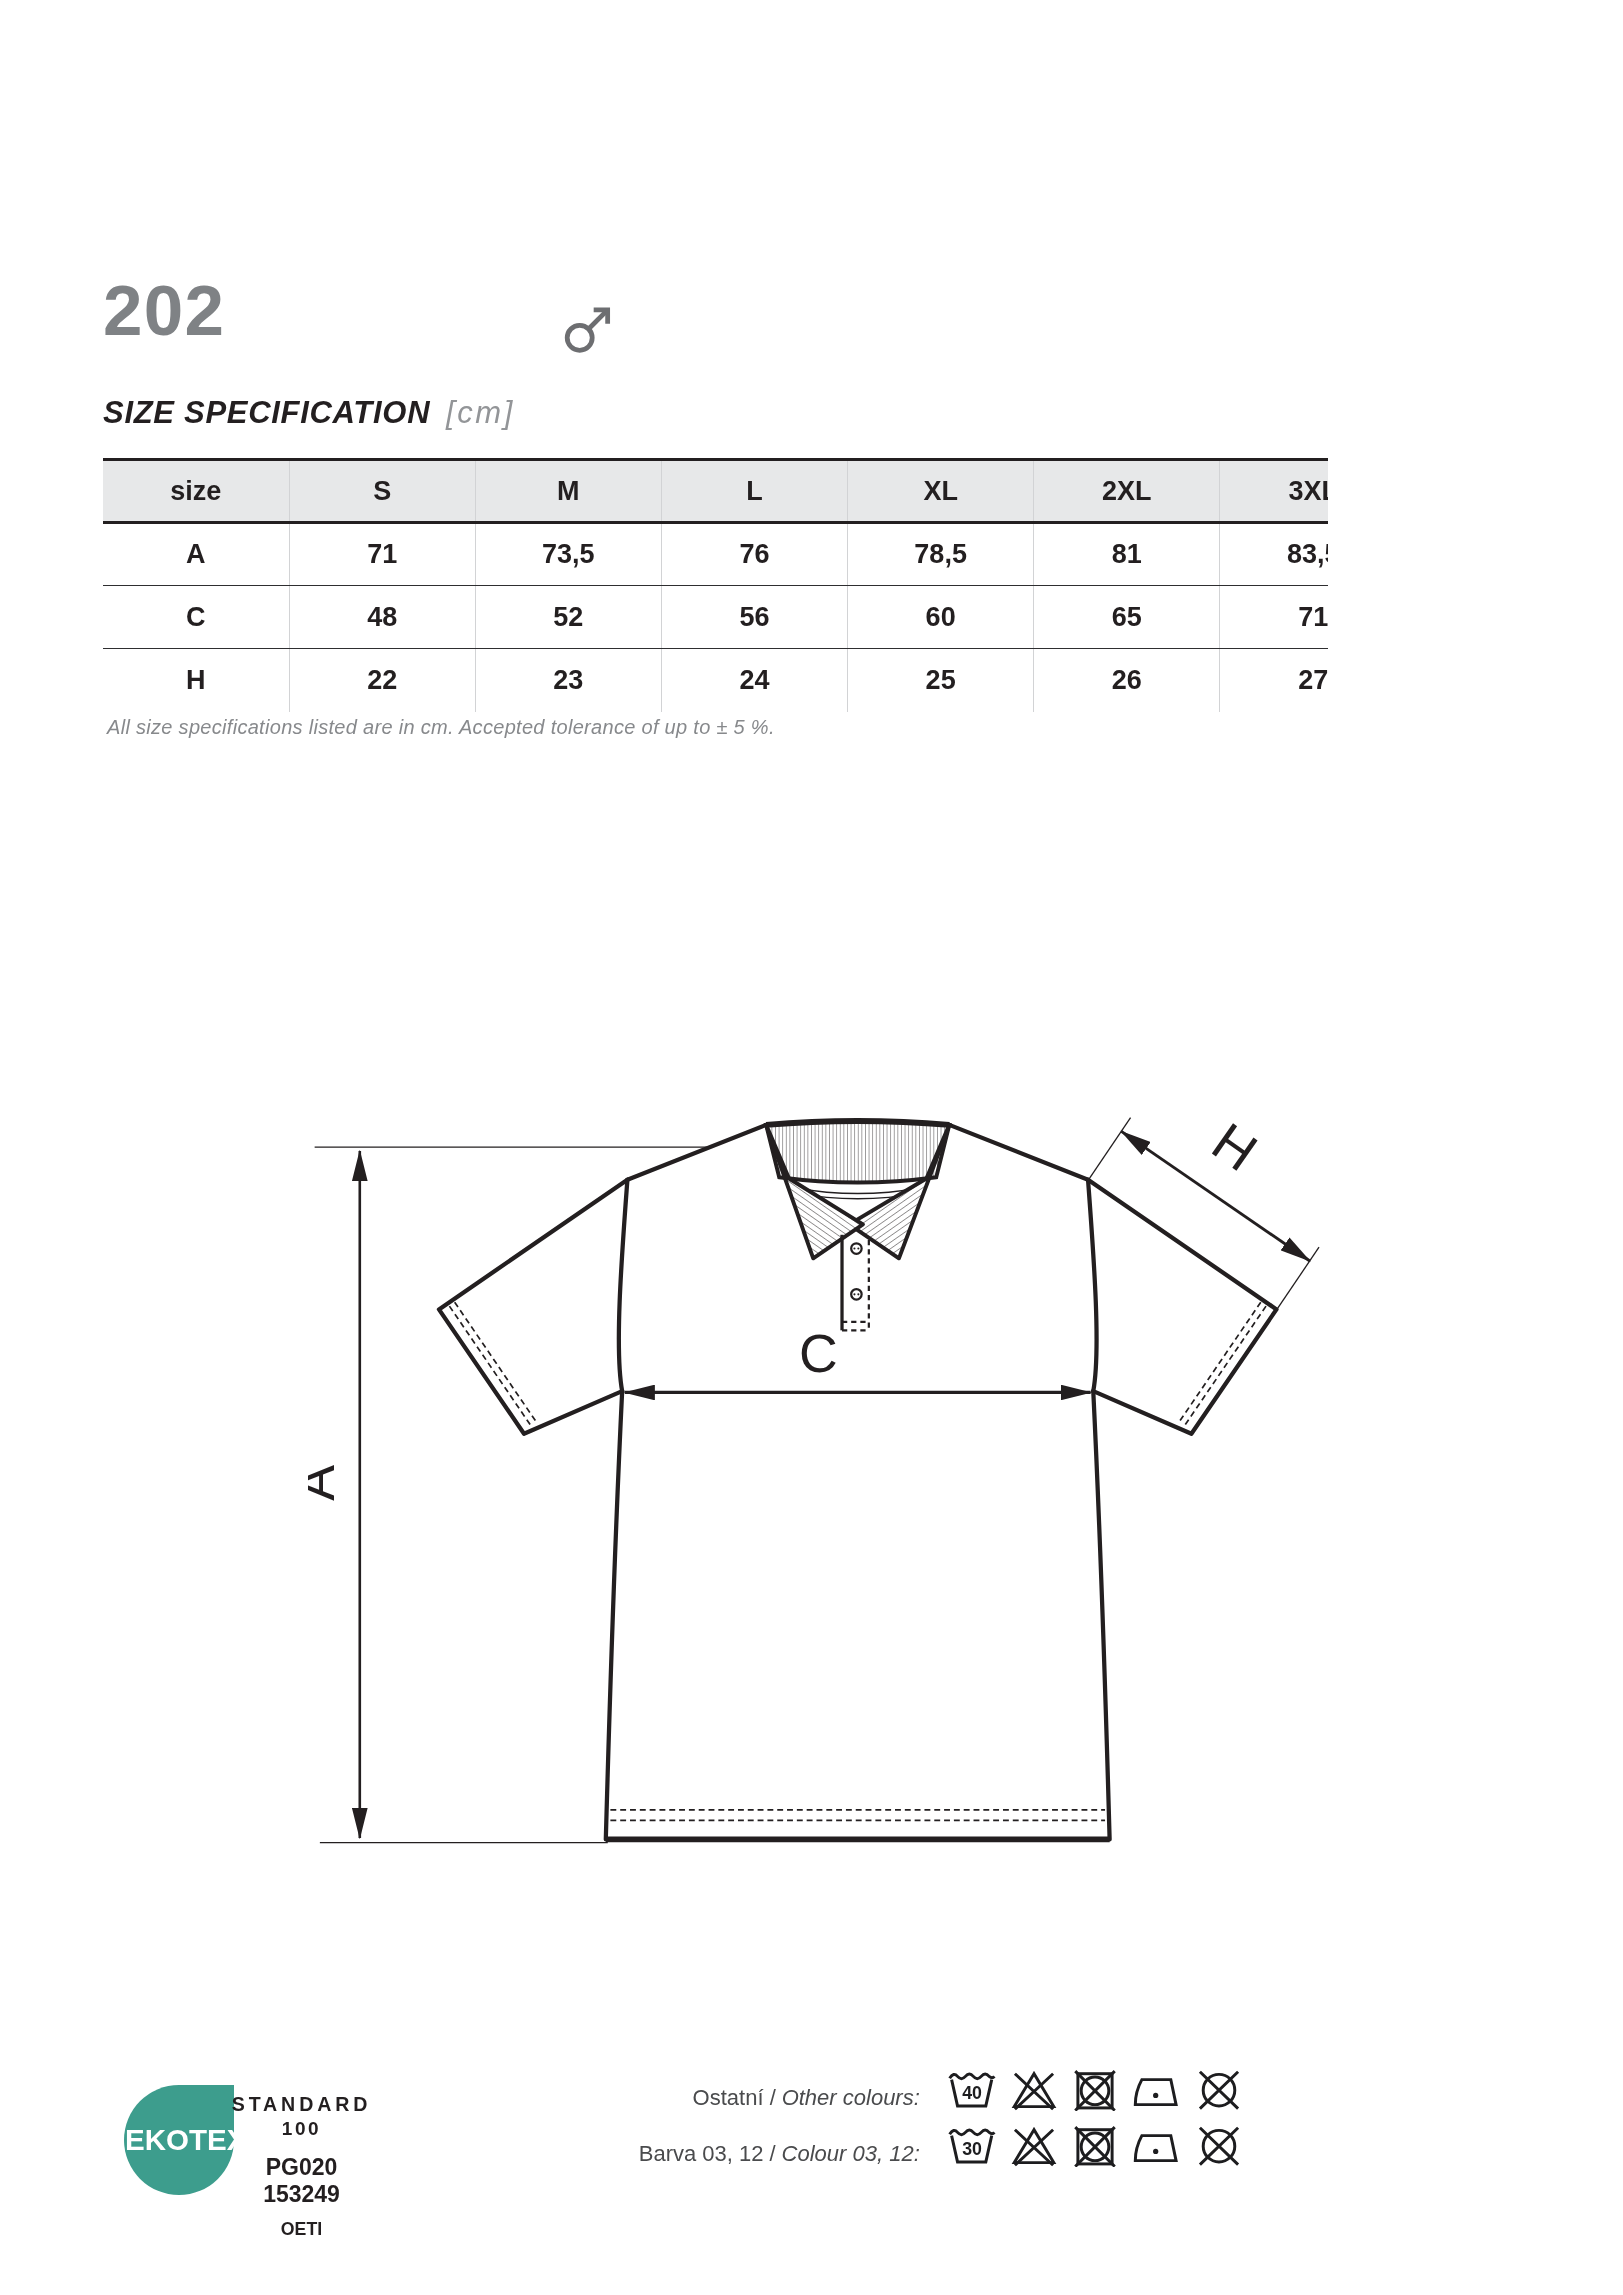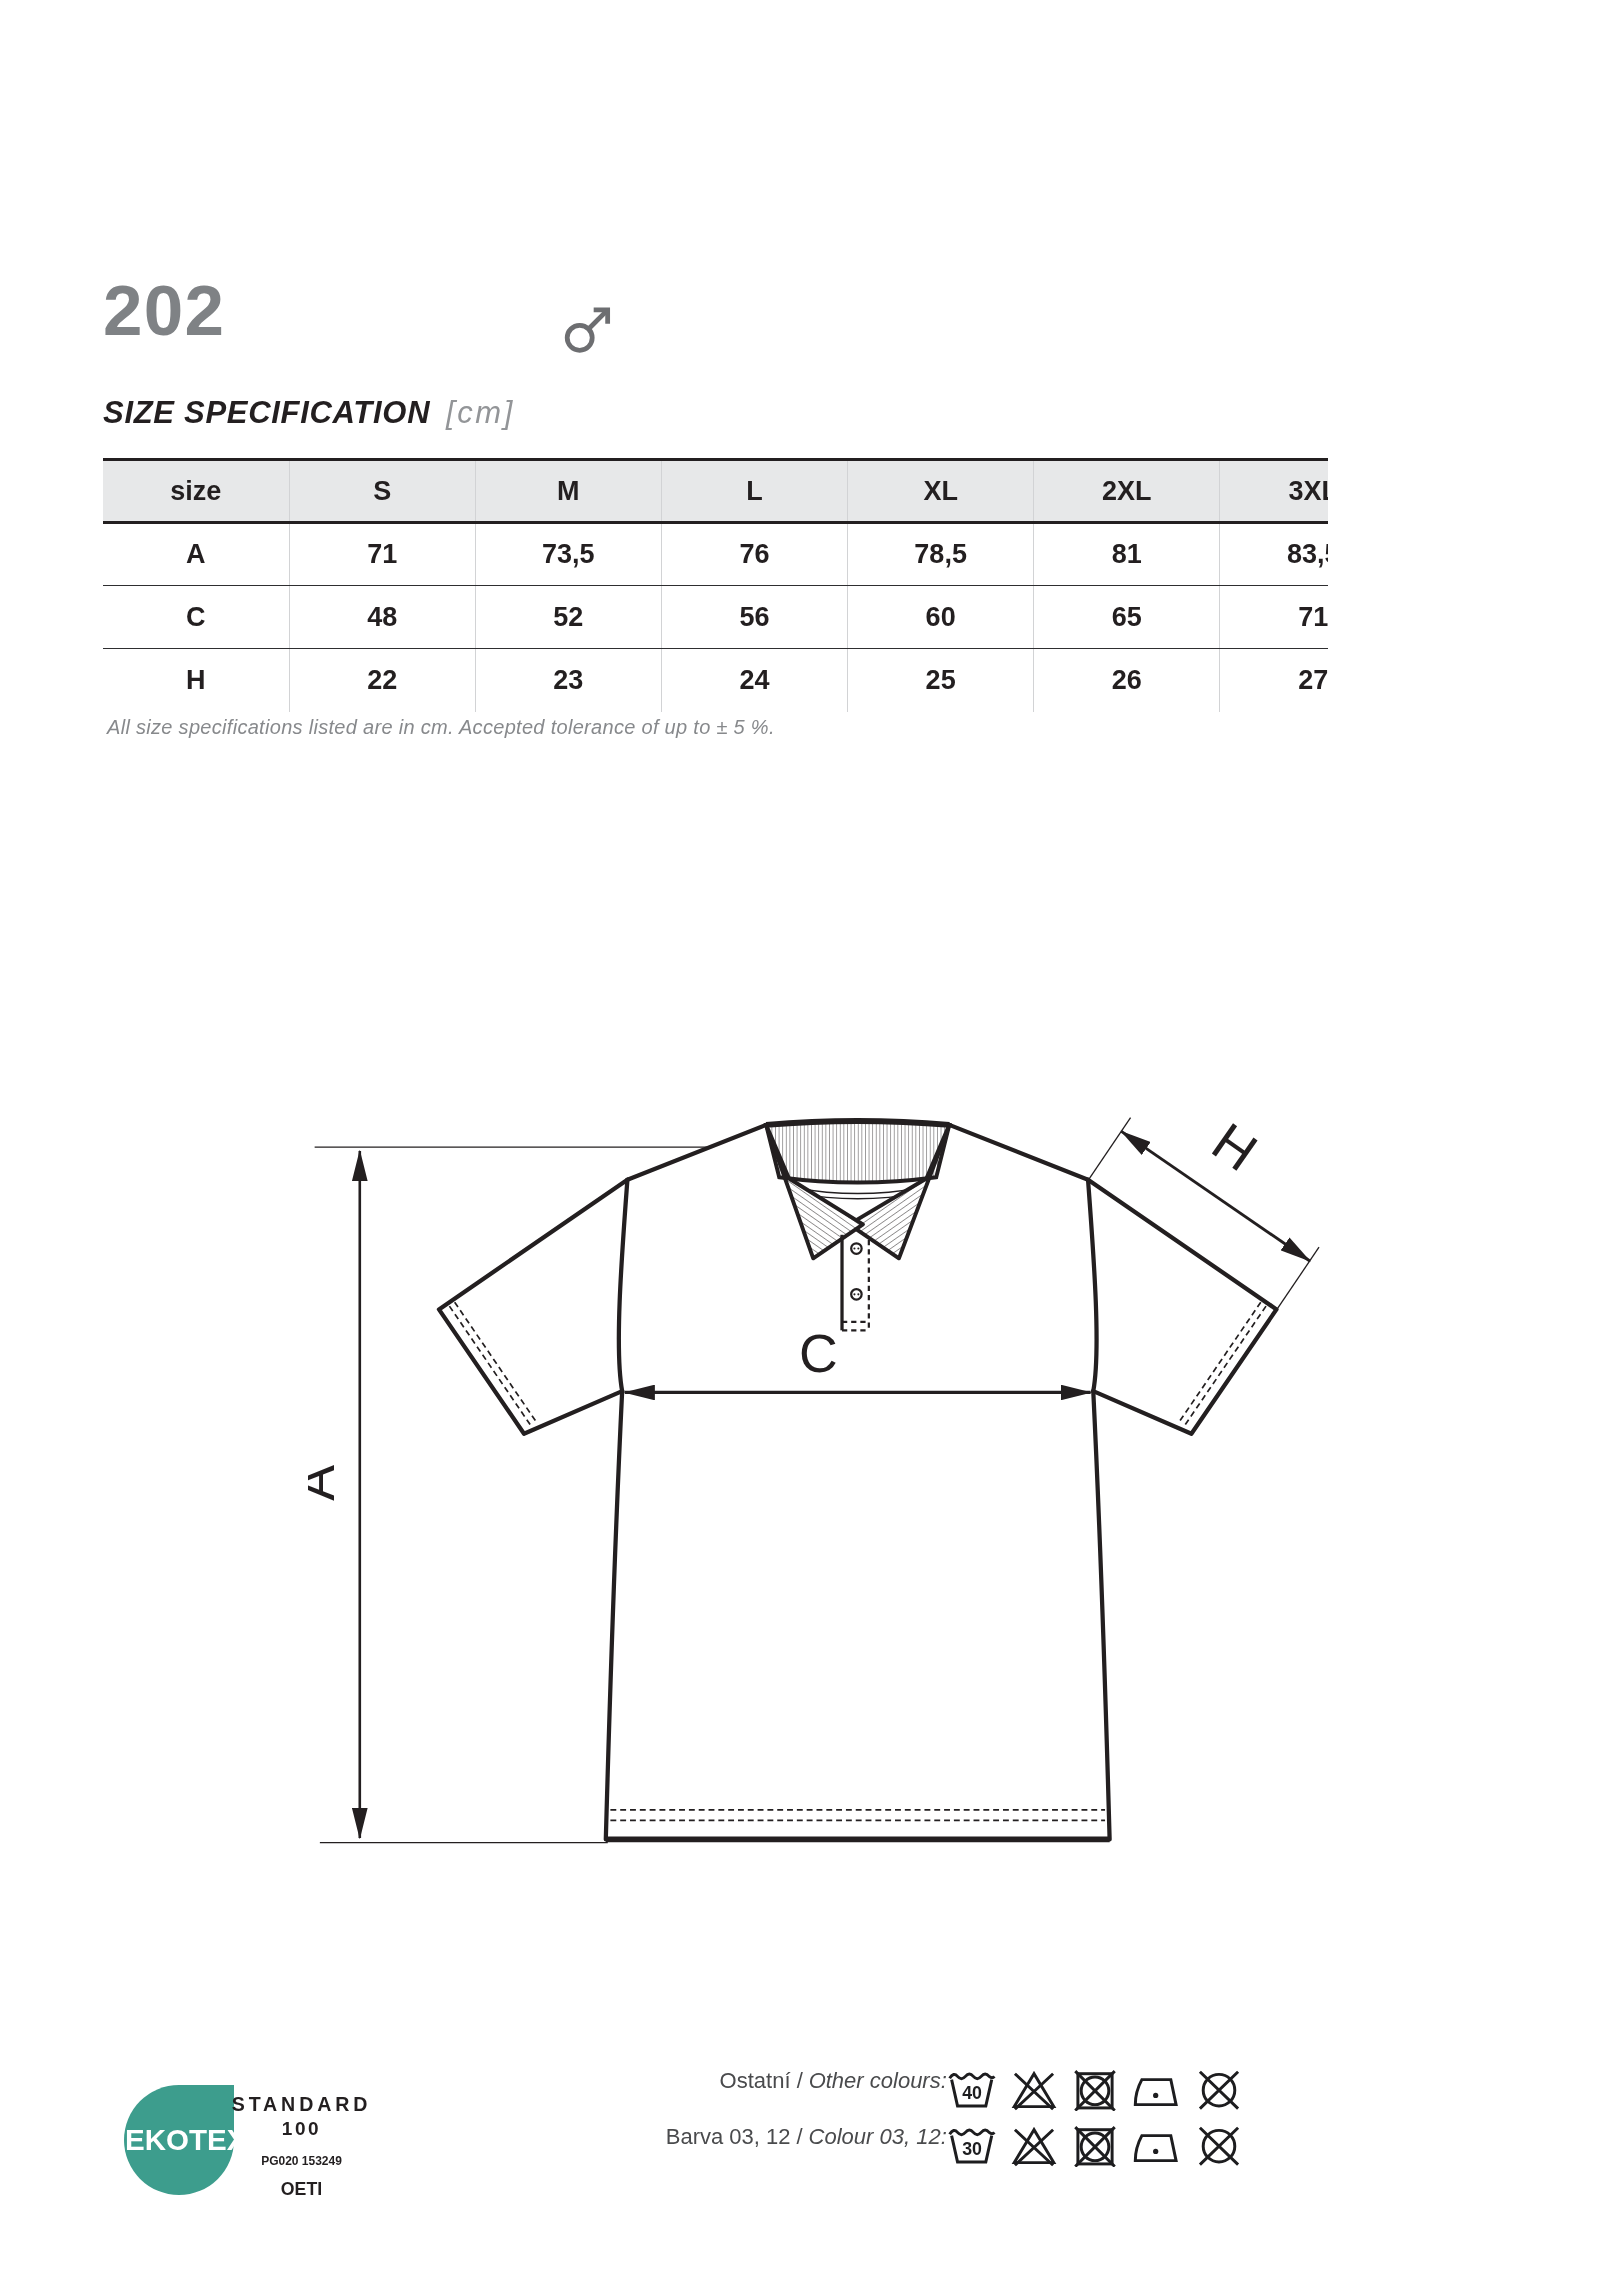--- a/index.html
+++ b/index.html
@@ -36,27 +36,27 @@
 
   
   .oeko-drop{position:absolute;left:124px;top:2085px;width:110px;height:110px;background:#3d9d8d;
              border-radius:50% 0 50% 50%;display:flex;flex-direction:row;align-items:center;
              justify-content:center;color:#ffffff;font-weight:700;font-size:29.5px;line-height:1.08;
              text-align:center;}
   .oeko-drop sup{font-size:13px;vertical-align:super;}
   .std-block{position:absolute;left:226px;top:2093px;width:151px;text-align:center;color:#231f20;}
   .std-word{font-size:19.6px;font-weight:700;letter-spacing:3.9px;text-align:center;}
   .std-number{font-size:19px;font-weight:700;letter-spacing:2.6px;margin-top:2px;}
-  .cert-code{font-size:12px;font-weight:700;margin-top:14.4px;}
+  .cert-code{font-size:23px;font-weight:700;margin-top:14.4px;}
   .cert-inst{font-size:17.7px;font-weight:700;margin-top:11px;}
 
   
   .care-block{position:absolute;right:84px;top:2068px;display:flex;flex-direction:column;
               gap:13px;align-items:flex-end;}
-  .care-row{display:flex;align-items:flex-start;gap:0;}
+  .care-row{display:flex;align-items:flex-end;gap:27px;}
   .care-label{font-size:22px;color:#4a4b4d;white-space:nowrap;}
   .care-label .en{font-style:italic;margin-left:5.9px;}
   .care-icons{display:flex;gap:11.8px;align-items:center;}
   .care-icon{width:50px;height:43px;}
   .care-icon path,.care-icon rect,.care-icon circle{fill:none;stroke:#1d1d1f;stroke-width:4.5;}
   .care-icon .dot{fill:#1d1d1f;stroke:none;}
   .care-icon text{fill:#1d1d1f;font-family:"Liberation Sans", sans-serif;font-size:27px;
                   font-weight:700;text-anchor:middle;}
 </style>
 </head>

